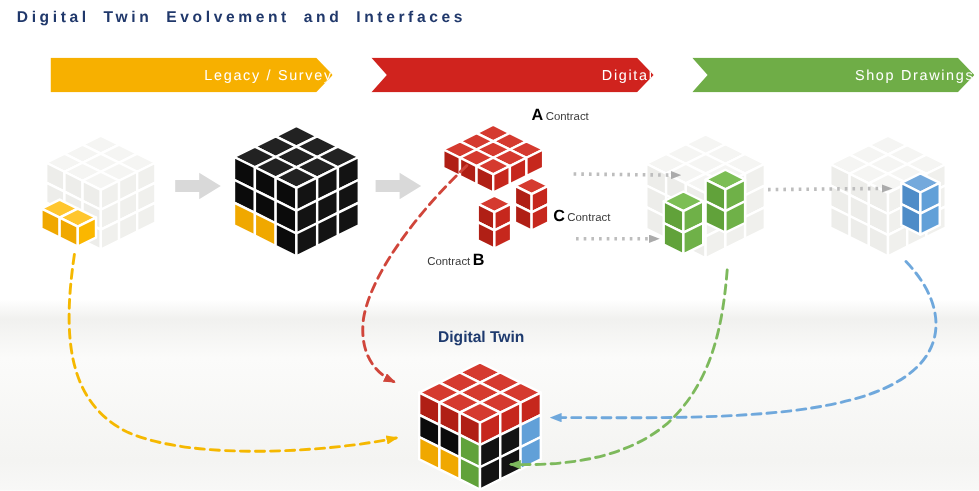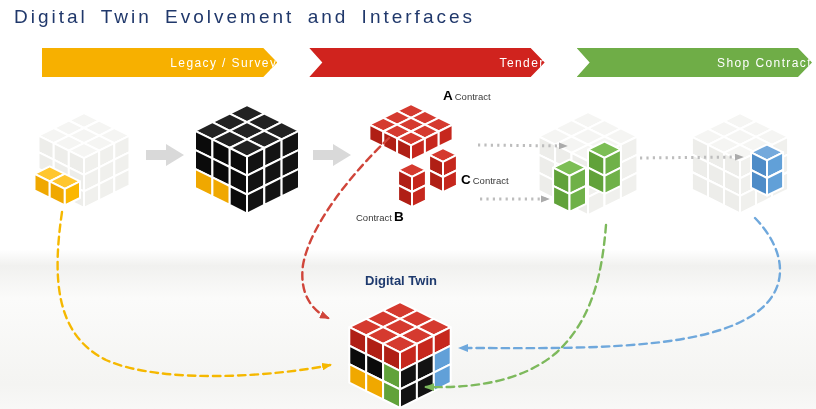--- a/index.html
+++ b/index.html
@@ -3,21 +3,21 @@
 <meta charset="utf-8">
 <style>
   html,body{margin:0;padding:0;background:#fff;}
   .page{
     position:relative;width:816px;height:409px;overflow:hidden;
     font-family:"Liberation Sans",sans-serif;
     background:linear-gradient(180deg,#ffffff 0%,#ffffff 61%,#f1f1ef 65%,#fbfbfa 73%,#f4f4f2 94%,#f8f8f7 100%);
   }
   .title{
     position:absolute;left:14px;top:6px;margin:0;
-    font-size:19px;font-weight:normal;letter-spacing:3px;word-spacing:5px;color:#20386B;
+    font-size:13px;font-weight:bold;letter-spacing:3px;word-spacing:5px;color:#20386B;
   }
   .banner{position:absolute;left:14px;top:48px;width:798px;height:29px;display:flex;gap:4px;}
   .chev{
     flex:1;display:flex;align-items:center;justify-content:flex-end;
     color:#fff;font-size:12px;font-weight:normal;letter-spacing:1.4px;white-space:nowrap;
     clip-path:polygon(0 0,calc(100% - 14px) 0,100% 50%,calc(100% - 14px) 100%,0 100%,13px 50%);
     margin-left:28px;
   }
   .chev.first{clip-path:polygon(0 0,calc(100% - 14px) 0,100% 50%,calc(100% - 14px) 100%,0 100%);}
   .diagram{position:absolute;left:0;top:85px;width:665px;height:324px;}
@@ -34,24 +34,24 @@
 
 <div class="page">
 
   <h1 class="title">Digital Twin Evolvement and Interfaces</h1>
 
   <div class="banner">
     <div class="chev first" style="background-color: rgb(247, 176, 0);">
       <span>Legacy / Survey</span>
     </div>
     <div class="chev" style="background-color: rgb(208, 35, 30);">
-      <span>Tender</span>
+      <span>Digital</span>
     </div>
     <div class="chev" style="background-color: rgb(111, 173, 71);">
-      <span>Shop Contract</span>
+      <span>Shop Drawings</span>
     </div>
   </div>
 
   <div class="diagram">
     <svg id="cube-svg" width="816" height="324" viewBox="0 0 816 324">
         <defs>
           <marker id="mk-gray" markerWidth="9" markerHeight="7.0200000000000005" refX="7.2" refY="3.5100000000000002" orient="auto" markerUnits="userSpaceOnUse">
             <path d="M0,0 L9,3.5100000000000002 L0,7.0200000000000005 Z" fill="#ABABAB"></path>
           </marker>
           <marker id="mk-0" markerWidth="10" markerHeight="7.800000000000001" refX="8" refY="3.9000000000000004" orient="auto" markerUnits="userSpaceOnUse">

